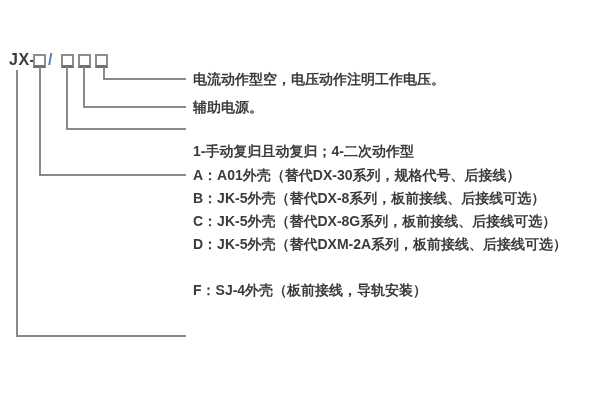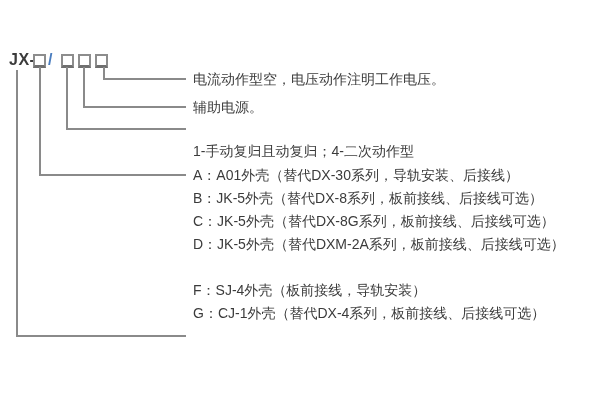--- a/index.html
+++ b/index.html
@@ -24,21 +24,21 @@
   }
   .box1{left:33px;} .box2{left:61px;} .box3{left:78px;} .box4{left:95px;}
   .code-slash{
     position:absolute;left:48px;top:51px;
     font-size:16px;font-weight:700;color:#4a7dbf;
   }
   .connector-svg{position:absolute;left:0;top:0;}
   .anno-row{
     position:absolute;left:193px;
     height:22px;line-height:22px;
-    font-size:14px;font-weight:400;color:#3b3b3b;
+    font-size:14px;font-weight:700;color:#3b3b3b;
     white-space:nowrap;
   }
 </style>
 </head>
 <body>
 
 <div class="canvas">
 
   <div class="code-row">
     <span class="code-prefix">JX-</span>
@@ -53,20 +53,19 @@
     <polyline points="17,70 17,336 186,336" fill="none" stroke="#8a8a8a" stroke-width="2"></polyline>
     <polyline points="40,67 40,175 186,175" fill="none" stroke="#8a8a8a" stroke-width="2"></polyline>
     <polyline points="67,67 67,129 186,129" fill="none" stroke="#8a8a8a" stroke-width="2"></polyline>
     <polyline points="84,67 84,107 186,107" fill="none" stroke="#8a8a8a" stroke-width="2"></polyline>
     <polyline points="104,67 104,79 186,79" fill="none" stroke="#8a8a8a" stroke-width="2"></polyline>
   </svg>
 
   <div class="anno-row" style="top:68px">电流动作型空，电压动作注明工作电压。</div>
   <div class="anno-row" style="top:96px">辅助电源。</div>
   <div class="anno-row" style="top:140px">1-手动复归且动复归；4-二次动作型</div>
-  <div class="anno-row" style="top:164px">A：A01外壳（替代DX-30系列，导轨安装、后接线）</div>
+  <div class="anno-row" style="top:164px">A：A01外壳（替代DX-30系列，规格代号、后接线）</div>
   <div class="anno-row" style="top:187px">B：JK-5外壳（替代DX-8系列，板前接线、后接线可选）</div>
   <div class="anno-row" style="top:210px">C：JK-5外壳（替代DX-8G系列，板前接线、后接线可选）</div>
   <div class="anno-row" style="top:233px">D：JK-5外壳（替代DXM-2A系列，板前接线、后接线可选）</div>
   <div class="anno-row" style="top:279px">F：SJ-4外壳（板前接线，导轨安装）</div>
-  <div class="anno-row" style="top:302px">G：CJ-1外壳（替代DX-4系列，板前接线、后接线可选）</div>
 
 </div>
 
 </body></html>

